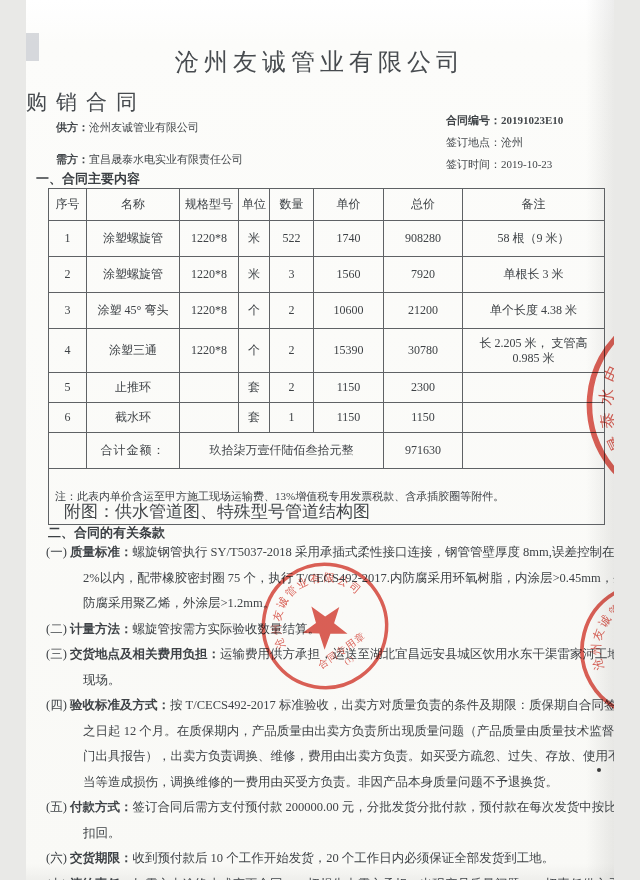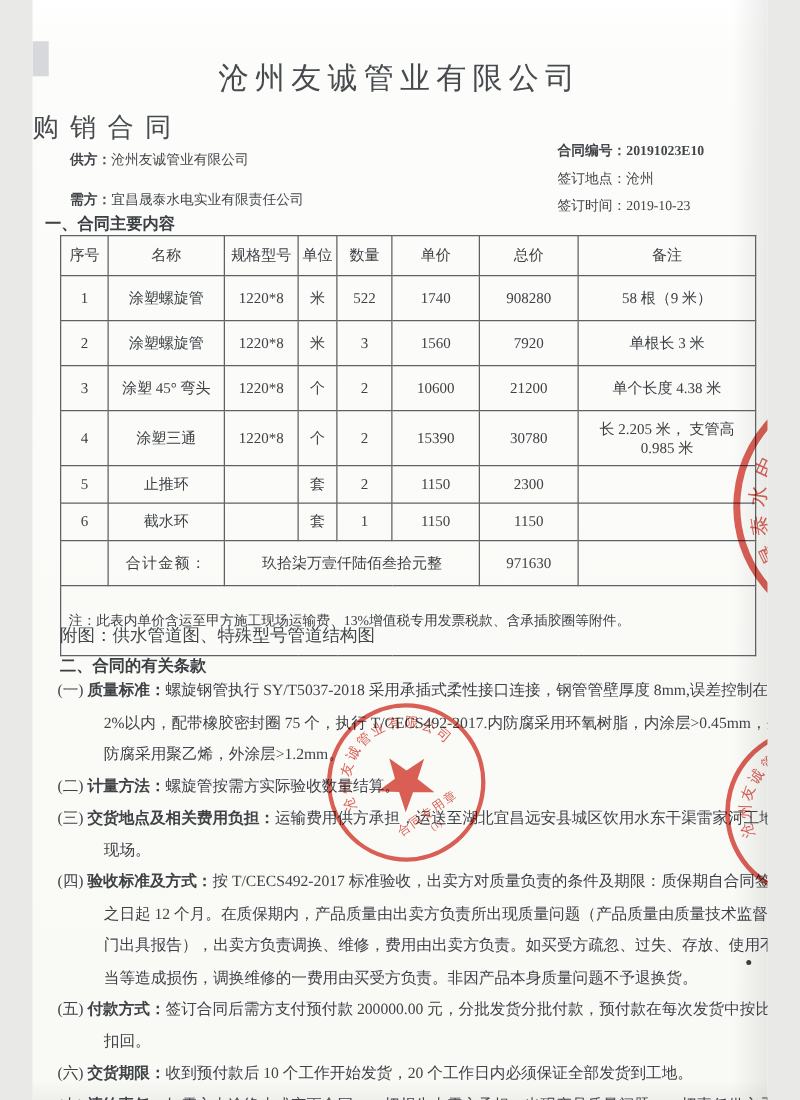--- a/index.html
+++ b/index.html
@@ -20,21 +20,21 @@
   table.main { border-collapse:collapse; table-layout:fixed; width:556px; }
   table.main td, table.main th {
     border:1px solid #5f6265; font-size:12px; font-weight:normal;
     text-align:center; vertical-align:middle; padding:1px 3px; color:#3e4246;
     overflow:hidden;
   }
   table.main td.remark-wrap { line-height:15px; }
   table.main td.note-cell { text-align:left; padding:20px 6px; font-size:11px; }
   table.main td.total-label { letter-spacing:1px; }
 
-  .attach-line { font-size:14px; color:#42464a; }
+  .attach-line { font-size:17px; color:#42464a;padding-left:16px; }
   .clauses { position:absolute; left:20px; top:540px; width:586px; }
   .clause { margin:0; font-size:12.5px; line-height:25.5px; color:#3f4347;
             padding-left:37px; text-indent:-37px; }
   .clause .clabel { font-weight:600; }
 
   .stamp { position:absolute; mix-blend-mode:multiply; opacity:.85; pointer-events:none; }
   .stamp svg { display:block; }
   .stamp text { fill:#d8453a; font-family:"Liberation Serif","DejaVu Serif",serif; }
 
   .edge-right { top:0; right:0; width:28px; height:880px;

